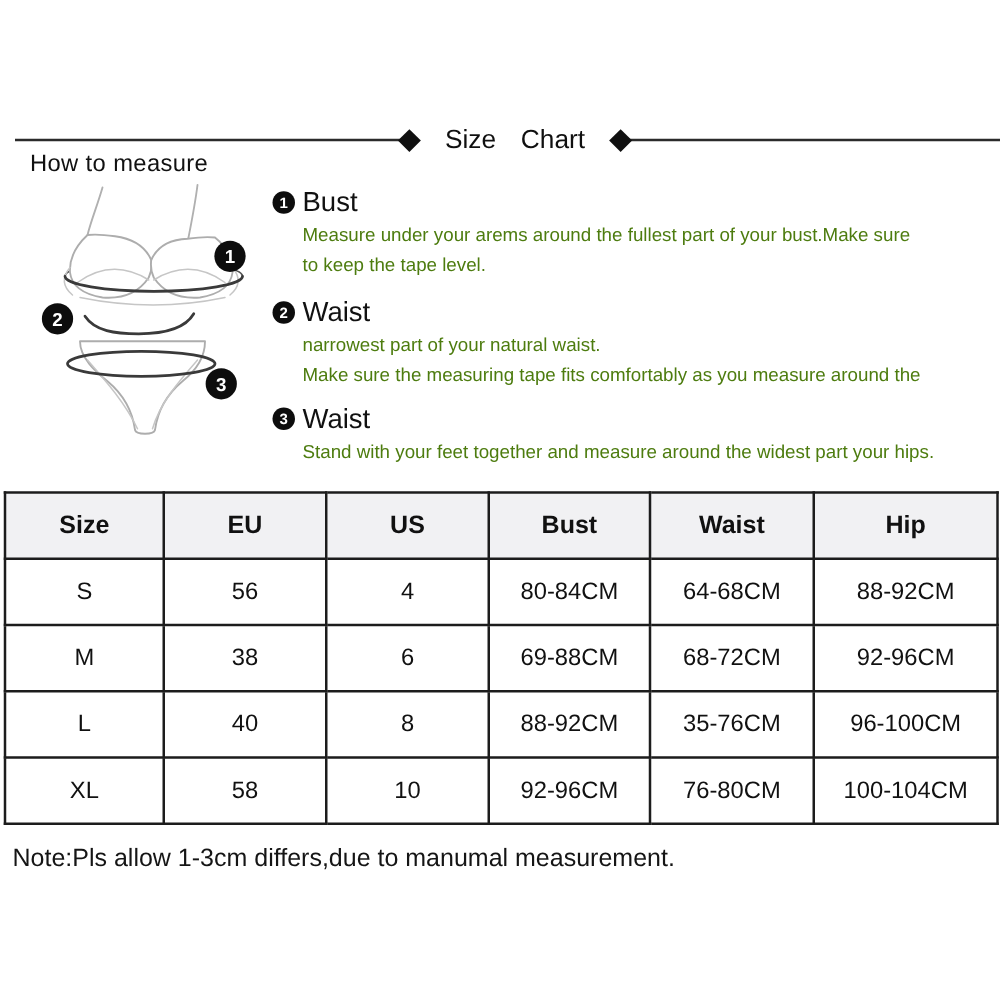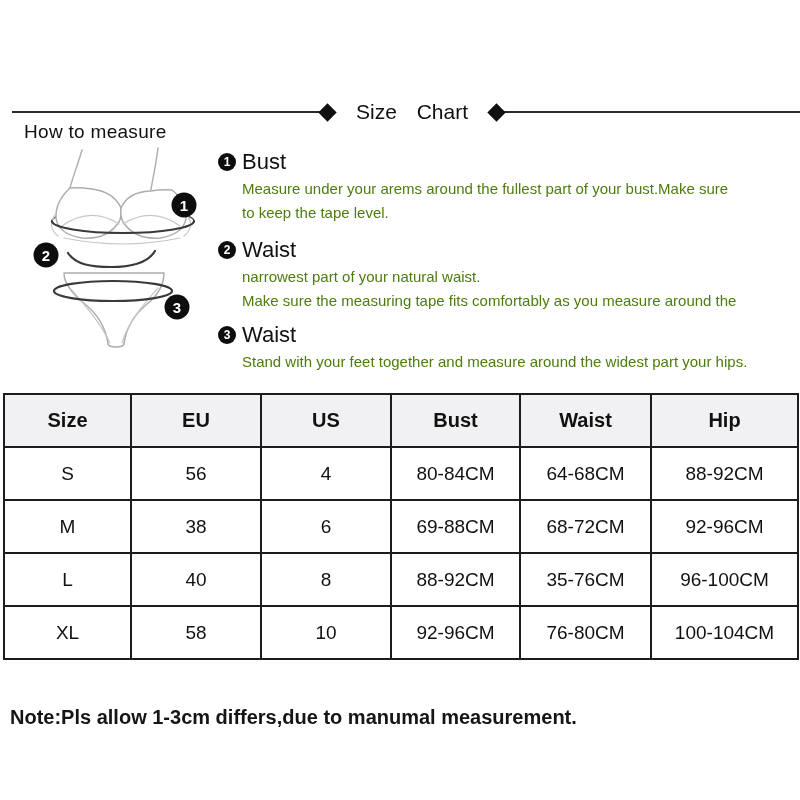--- a/index.html
+++ b/index.html
@@ -27,21 +27,21 @@
   #sec-bust{top:148px;} #sec-waist{top:236px;} #sec-hips{top:321px;}
   
   .size-table{position:absolute;left:3px;top:393px;border-collapse:collapse;table-layout:fixed;width:794px;}
   .size-table th,.size-table td{
     border:2px solid #1c1c1c;text-align:center;vertical-align:middle;height:51px;
     font-size:19px;padding:0 2px;white-space:nowrap;overflow:hidden;
   }
   .size-table th{background:#f1f1f3;font-weight:bold;font-size:20px;}
   .size-table td{background:#ffffff;}
   
-  .note{position:absolute;left:10px;top:706px;font-size:20px;color:#151515;font-weight:bold;}
+  .note{position:absolute;left:10px;top:676px;font-size:20px;color:#151515;}
   
   .sketch{stroke:#b0b0b0;fill:none;stroke-width:1.5;stroke-linecap:round;}
   .sketch-light{stroke:#c6c6c6;fill:none;stroke-width:1.2;stroke-linecap:round;}
   .sketch-fill{stroke:#adadad;fill:#ffffff;stroke-width:1.5;stroke-linejoin:round;}
   .tape{stroke:#3a3a3a;fill:none;stroke-width:2.2;stroke-linecap:round;}
   .tape-thin{stroke:#555;fill:none;stroke-width:1.4;}
   .marker-circle{fill:#0d0d0d;}
   .marker-num{fill:#ffffff;font-family:"Liberation Sans",sans-serif;font-size:15px;font-weight:bold;text-anchor:middle;}
 </style>
 </head>

